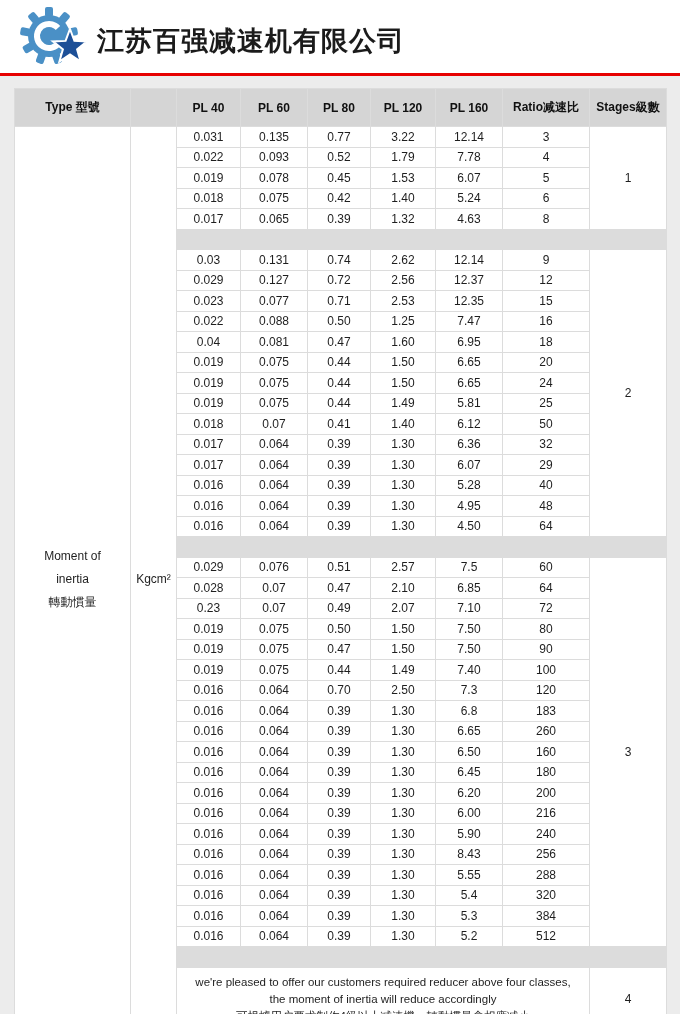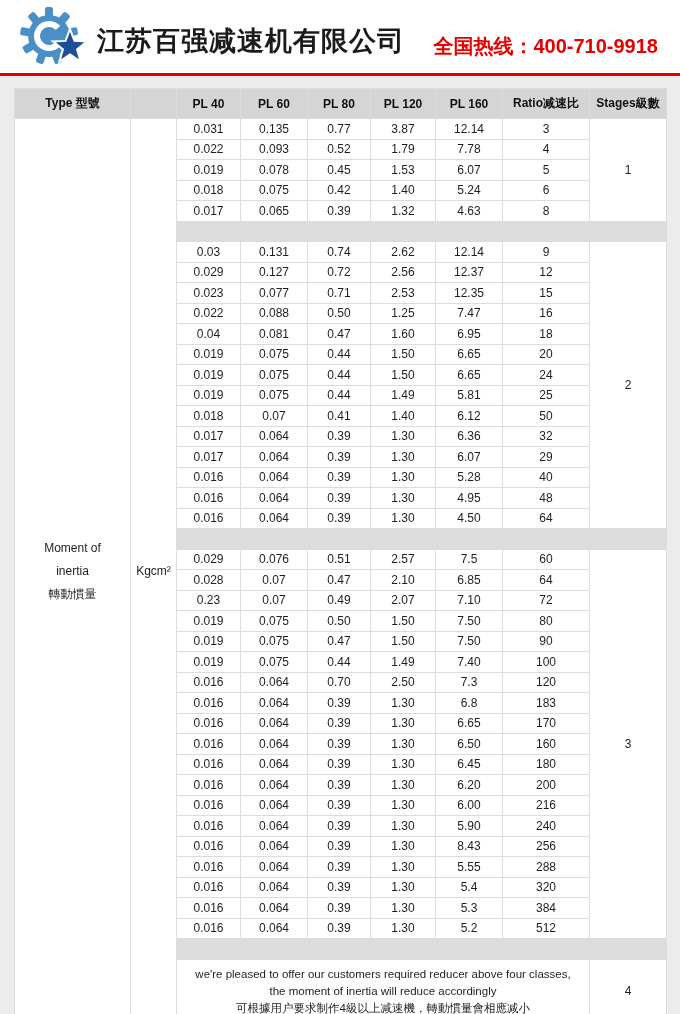--- a/index.html
+++ b/index.html
@@ -29,21 +29,21 @@
   .content { padding:12px 14px 0 14px; }
   table.spec {
     width:652px; border-collapse:collapse; table-layout:fixed;
     background:#ffffff; font-size:12px;
   }
   table.spec th, table.spec td {
     border:1px solid #dcdcdc; text-align:center; vertical-align:middle;
     overflow:hidden;
   }
   table.spec thead th {
-    background:#d5d5d5; height:30px; font-size:12px; font-weight:bold; color:#111;
+    background:#d5d5d5; height:38px; font-size:12px; font-weight:bold; color:#111;
   }
   table.spec tbody td { height:20.5px; color:#1e1e1e; }
   td.type-cell { font-size:12px; color:#222; line-height:1.9; }
   td.unit-cell { font-size:12px; }
   td.stage-cell { font-size:12px; }
   tr.sep td {
     height:5px; padding:0; background:#dcdcdc;
     border-left-color:#dcdcdc; border-right-color:#dcdcdc;
   }
   td.note-cell {
@@ -67,21 +67,20 @@
         <rect x="27" y="2" width="8" height="10" rx="2" transform="rotate(200 31 31)"></rect>
         <rect x="27" y="2" width="8" height="10" rx="2" transform="rotate(240 31 31)"></rect>
         <rect x="27" y="2" width="8" height="10" rx="2" transform="rotate(280 31 31)"></rect>
         <rect x="27" y="2" width="8" height="10" rx="2" transform="rotate(320 31 31)"></rect>
       </g>
       <circle cx="31" cy="31" r="21" fill="#4a90c6"></circle>
       <circle cx="31" cy="31" r="12" fill="none" stroke="#ffffff" stroke-width="6" stroke-dasharray="60 16" transform="rotate(30 31 31)"></circle>
       <polygon fill="#1c4f97" stroke="#ffffff" stroke-width="2" points="52,24 56.4,35.9 69.1,36.4 59.1,44.3 62.6,56.6 52,49.5 41.4,56.6 44.9,44.3 34.9,36.4 47.6,35.9"></polygon>
     </svg>
     <div class="company-name">江苏百强减速机有限公司</div>
-    <div class="hotline">全国热线：400-710-9918</div>
   </div>
 
   <div class="red-line"></div>
 
   <div class="content">
     <table class="spec">
       <colgroup>
         <col style="width:116px">
           <col style="width:46px">
           <col style="width:64px">
@@ -109,21 +108,21 @@
           <tr>
             <td class="type-cell" rowspan="42">
               <div>Moment of</div>
               <div>inertia</div>
               <div>轉動慣量</div>
             </td>
             <td class="unit-cell" rowspan="42">Kgcm²</td>
             <td>0.031</td>
             <td>0.135</td>
             <td>0.77</td>
-            <td>3.87</td>
+            <td>3.22</td>
             <td>12.14</td>
             <td>3</td>
             <td class="stage-cell" rowspan="5">1</td>
           </tr>
           <tr>
             <td>0.022</td>
             <td>0.093</td>
             <td>0.52</td>
             <td>1.79</td>
             <td>7.78</td>
@@ -336,21 +335,21 @@
             <td>1.30</td>
             <td>6.8</td>
             <td>183</td>
           </tr>
           <tr>
             <td>0.016</td>
             <td>0.064</td>
             <td>0.39</td>
             <td>1.30</td>
             <td>6.65</td>
-            <td>170</td>
+            <td>260</td>
           </tr>
           <tr>
             <td>0.016</td>
             <td>0.064</td>
             <td>0.39</td>
             <td>1.30</td>
             <td>6.50</td>
             <td>160</td>
           </tr>
           <tr>

